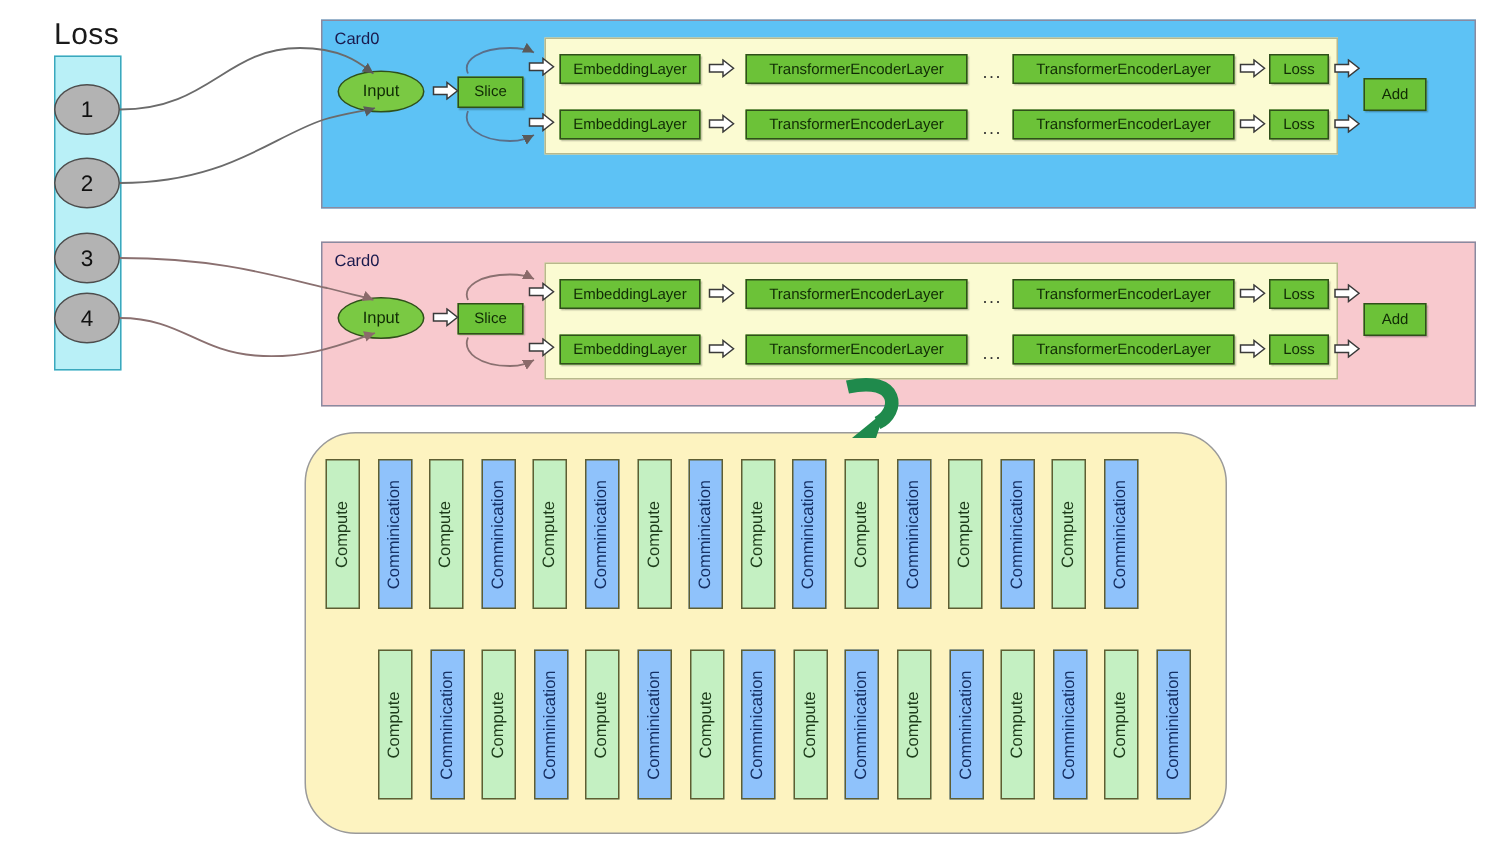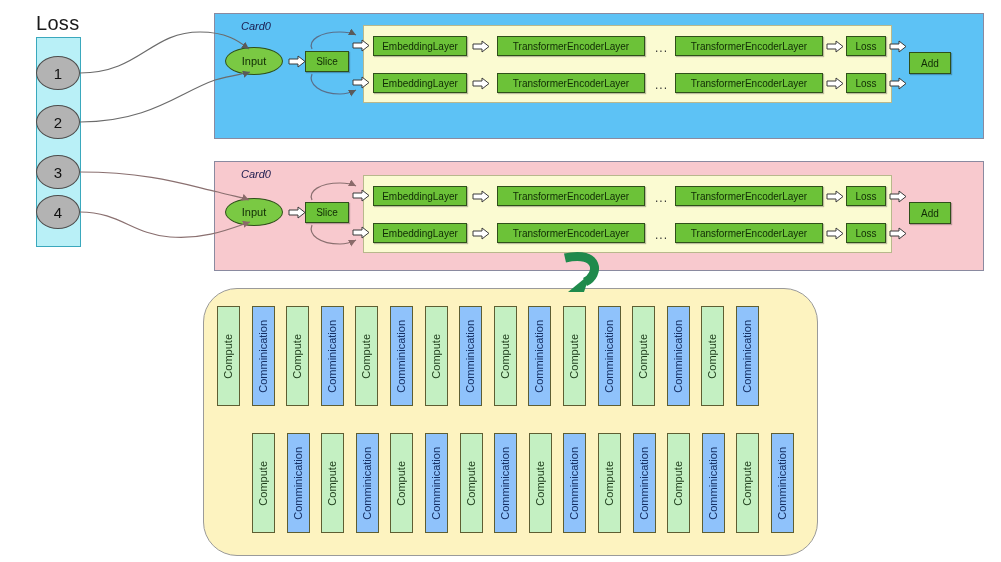--- a/index.html
+++ b/index.html
@@ -14,21 +14,21 @@
                border:1px solid #3aa8bd;box-sizing:border-box;}
   .data-node{position:absolute;left:36px;width:44px;height:34px;border-radius:50%;
              background:#b3b3b3;border:1.5px solid #4d4d4d;
              display:flex;align-items:center;justify-content:center;
              font-size:15px;color:#111;box-sizing:border-box;}
 
   
   .card{box-sizing:border-box;border:1px solid #8a8aa0;}
   #card-blue{left:214px;top:13px;width:770px;height:126px;background:#5dc2f5;}
   #card-pink{left:214px;top:161px;width:770px;height:110px;background:#f8c9ce;}
-  .card-title{position:absolute;left:26px;top:6px;font-size:11px;color:#1a1a4d;font-style:italic;}
+  .card-title{position:absolute;left:8px;top:6px;font-size:11px;color:#1a1a4d;}
 
   .inner-panel{position:absolute;background:#fbfbd2;border:1px solid #b8b88c;
                box-sizing:border-box;}
 
   
   .gbox{position:absolute;box-sizing:border-box;background:#6cc238;
         border:1.5px solid #2f4f1a;display:flex;align-items:center;justify-content:center;
         color:#102b05;font-size:10px;white-space:nowrap;
         box-shadow:1px 1px 1px rgba(0,0,0,.25);}
   .gbox.big{font-size:10px;}

